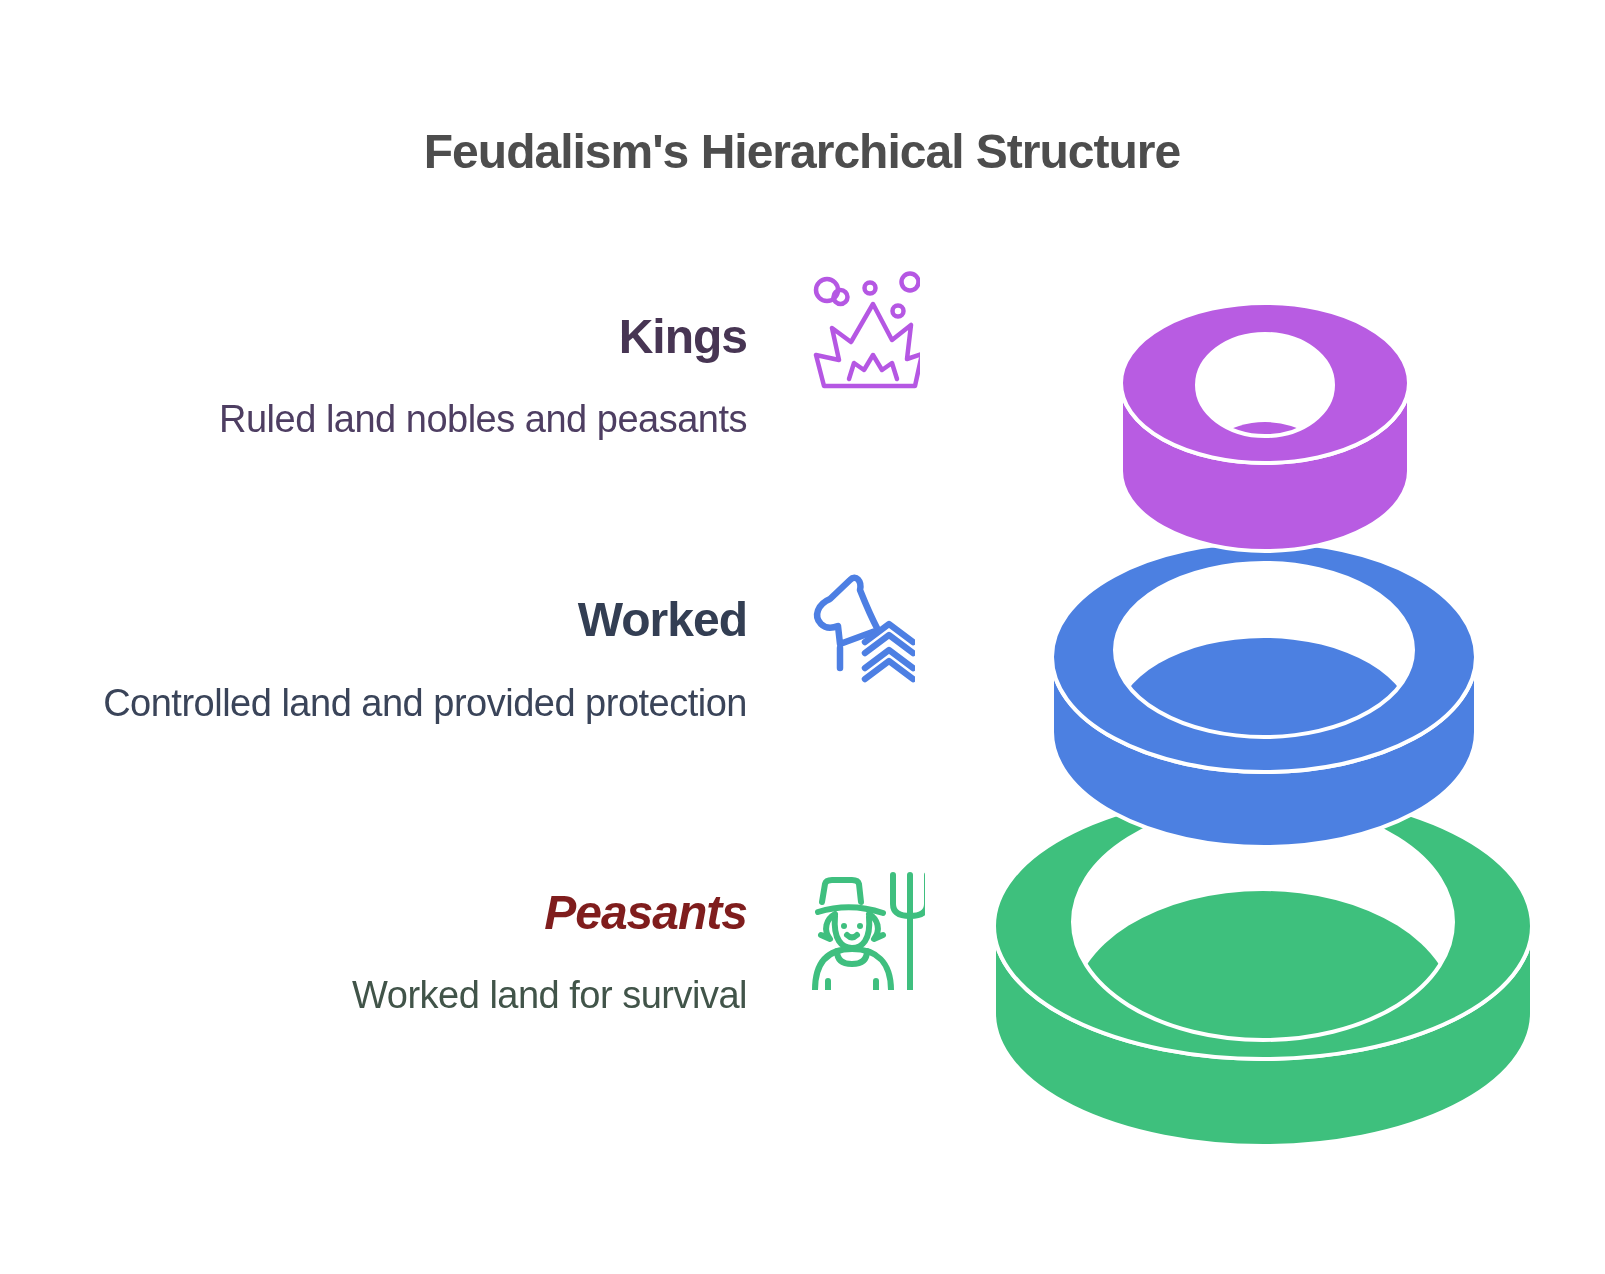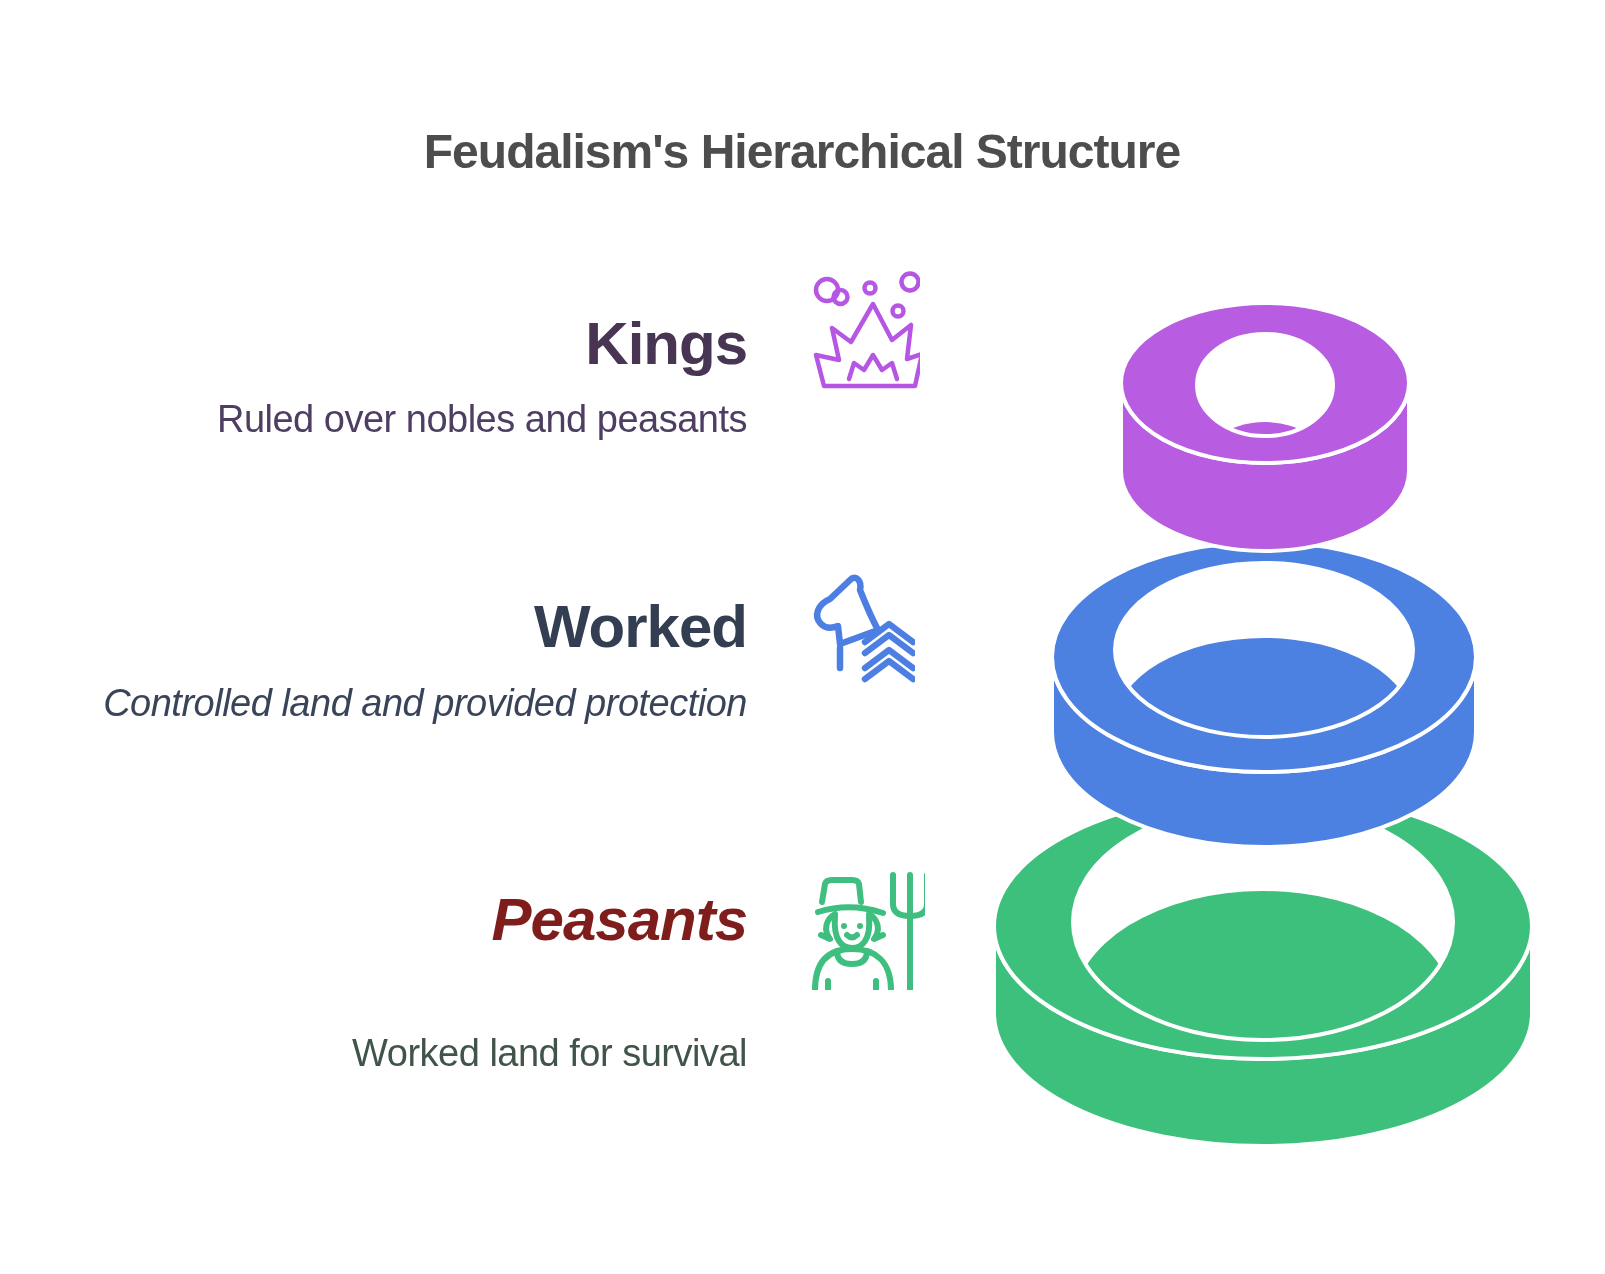--- a/index.html
+++ b/index.html
@@ -8,38 +8,38 @@
     background:#ffffff;
     font-family:"Liberation Sans", sans-serif;
   }
   .page-title{
     position:absolute;top:124px;left:0;width:1560px;
     text-align:center;font-size:48px;font-weight:bold;letter-spacing:-1px;
     color:#4d4d4d;margin:0;padding-left:22px;
   }
   .tier-label{
     position:absolute;right:858px;
-    font-size:60px;font-weight:bold;letter-spacing:-1px;line-height:1.2;
+    font-size:48px;font-weight:bold;letter-spacing:-1px;line-height:1.2;
     white-space:nowrap;
   }
   .tier-desc{
     position:absolute;right:858px;
     font-size:38px;letter-spacing:-0.5px;line-height:1.15;
     white-space:nowrap;
   }
   .tier-icon{position:absolute}
   .tier-icon svg{display:block;width:100%;height:100%}
   #kings-label{top:308px}
   #kings-desc{top:398px}
   #kings-icon{left:795px;top:258px;width:125px;height:135px}
   #nobles-label{top:591px}
   #nobles-desc{top:682px}
   #nobles-icon{left:790px;top:570px;width:125px;height:125px}
   #peasants-label{top:884px}
-  #peasants-desc{top:1032px}
+  #peasants-desc{top:974px}
   #peasants-icon{left:790px;top:850px;width:135px;height:140px}
   #rings{position:absolute;left:0;top:0;width:1605px;height:1274px}
 </style>
 </head>
 <body style="background: rgb(255, 255, 255);">
 
 <svg id="rings" viewBox="0 0 1605 1274" xmlns="http://www.w3.org/2000/svg">
     <g>
       <path d="M 994 926 L 994 1013 A 269 133 0 0 0 1532 1013 L 1532 926 A 269 133 0 0 1 994 926 Z" fill="#3ec07d" stroke="#fff" stroke-width="4" stroke-linejoin="round"></path>
       <ellipse cx="1263" cy="926" rx="269" ry="133" fill="#3ec07d" stroke="#fff" stroke-width="4"></ellipse>
@@ -68,35 +68,35 @@
         <ellipse cx="1265" cy="385" rx="68" ry="51"></ellipse>
       </clipPath>
       <ellipse cx="1265" cy="473" rx="68" ry="51" fill="#b85ce2" clip-path="url(#hole2)"></ellipse>
       <ellipse cx="1265" cy="385" rx="68" ry="51" fill="none" stroke="#fff" stroke-width="4"></ellipse>
     </g>
   </svg>
 
 <h1 class="page-title" style="color: rgb(77, 77, 77);">Feudalism's Hierarchical Structure</h1>
 
 <div class="tier-label" id="kings-label" style="color: rgb(71, 53, 83);">Kings</div>
-<div class="tier-desc" id="kings-desc" style="color: rgb(78, 62, 98);">Ruled over nobles and peasants</div>
+<div class="tier-desc" id="kings-desc" style="color: rgb(78, 62, 98);">Ruled land nobles and peasants</div>
 <div class="tier-icon" id="kings-icon" style="color: rgb(181, 87, 227);">
   <svg viewBox="0 0 125 135" fill="none" stroke="currentColor" stroke-width="4.5" stroke-linecap="round" stroke-linejoin="round">
     <path d="M29 128 L21 97 L44 102 L37 70 L56 84 L78 46 L97 82 L116 67 L112 101 L127 96 L120 128 Z"></path>
     <path d="M54 121 L59 105 L69 112 L78 97 L87 112 L97 105 L102 121"></path>
     <circle cx="32" cy="32" r="11"></circle>
     <circle cx="45.5" cy="39" r="7"></circle>
     <circle cx="75" cy="30" r="5.5"></circle>
     <circle cx="115" cy="24" r="8.5"></circle>
     <circle cx="103" cy="53" r="5.5"></circle>
   </svg>
 </div>
 
 <div class="tier-label" id="nobles-label" style="color: rgb(51, 62, 83);">Worked</div>
-<div class="tier-desc" id="nobles-desc" style="color: rgb(58, 68, 89); font-style: italic;">Controlled land and provided protection</div>
+<div class="tier-desc" id="nobles-desc" style="color: rgb(58, 68, 89);">Controlled land and provided protection</div>
 <div class="tier-icon" id="nobles-icon" style="color: rgb(77, 127, 227);">
   <svg viewBox="0 0 125 125" fill="none" stroke="currentColor" stroke-width="6.5" stroke-linecap="round" stroke-linejoin="round">
     <path d="M88 60 C80 45 74 30 70 20 C72 11 66 4 60 10 L40 29 C28 34 23 46 31 54 C36 59 43 58 48 56 L50 74 Z"></path>
     <path d="M50 78 L50 98"></path>
     <path d="M75 72 L99 54 L123 72"></path>
     <path d="M75 83 L99 65 L123 83"></path>
     <path d="M75 98 L99 80 L123 98"></path>
     <path d="M75 109 L99 91 L123 109"></path>
   </svg>
 </div>

